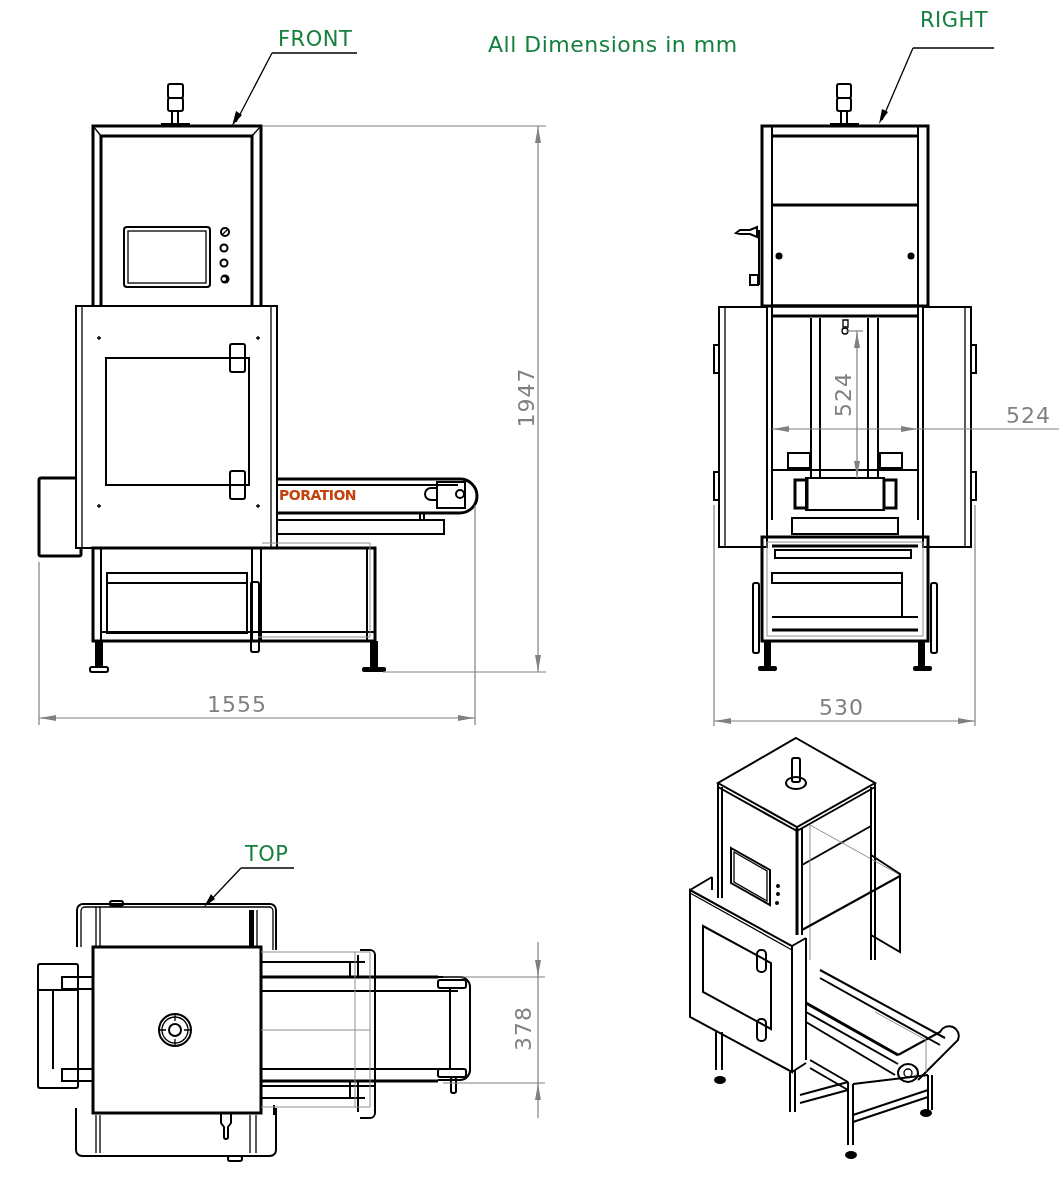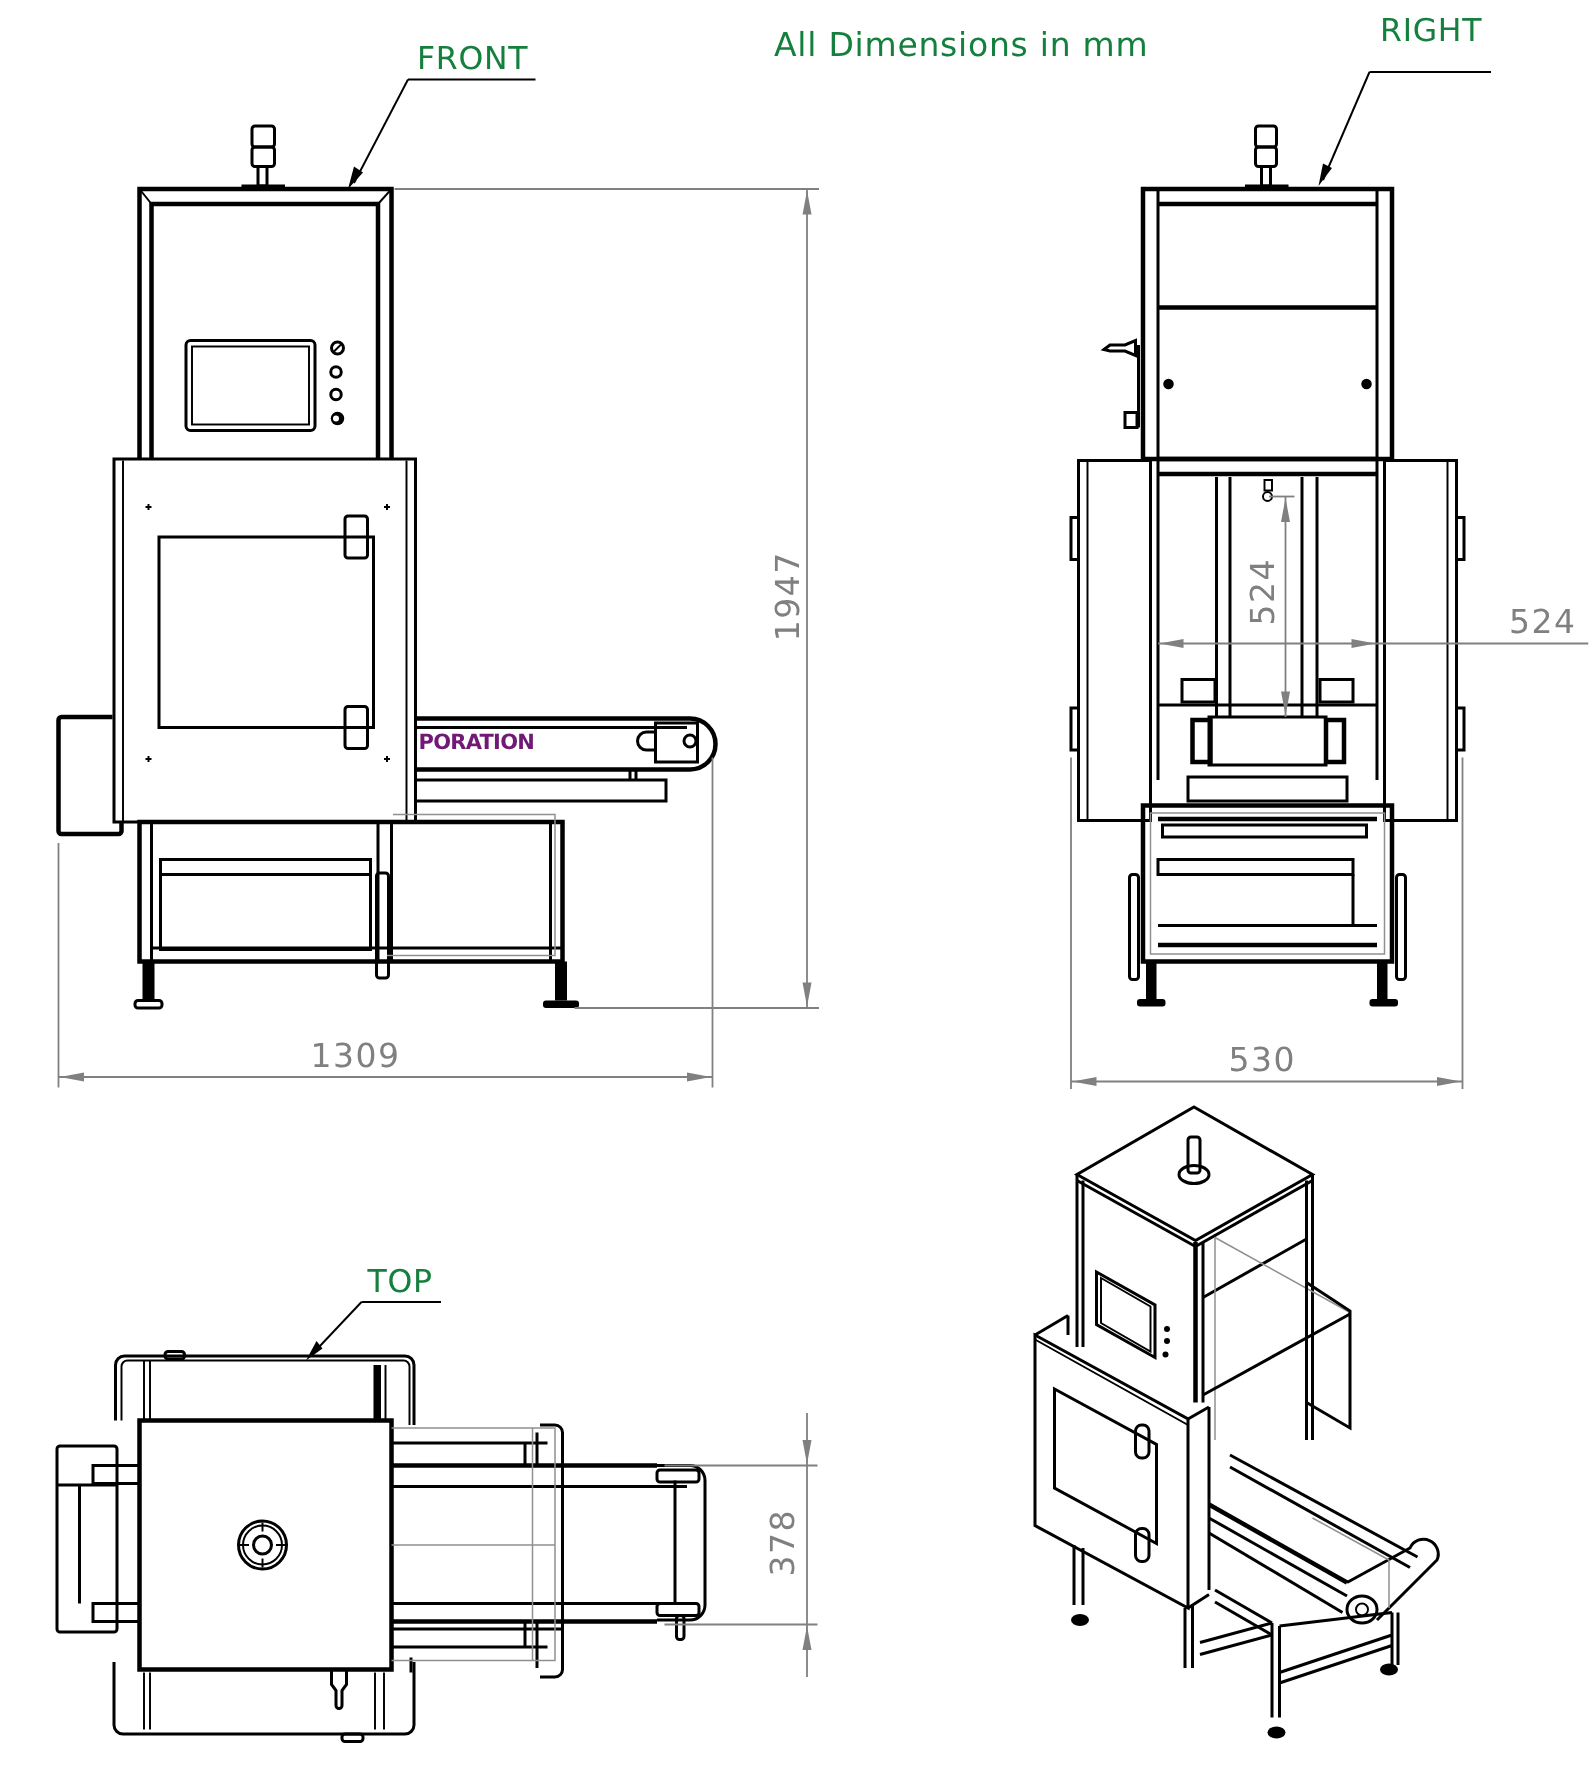--- a/index.html
+++ b/index.html
@@ -9,21 +9,21 @@
   .k2 { stroke: #000; fill: none; stroke-width: 2; }
   .k1 { stroke: #000; fill: none; stroke-width: 1.3; }
   .kf { fill: #000; stroke: none; }
   .w { fill: #fff; }
   .dim { stroke: #808080; fill: none; stroke-width: 1.2; }
   .dimf { fill: #808080; stroke: none; }
   .thin { stroke: #909090; fill: none; stroke-width: 1; }
   .lbl { position: absolute; font-family: "DejaVu Sans", sans-serif; color: #15803d; font-size: 21px; letter-spacing: 0.5px; white-space: nowrap; }
   .dimtxt { position: absolute; font-family: "DejaVu Sans", sans-serif; color: #808080; font-size: 22px; white-space: nowrap; letter-spacing: 1px; }
   .rot { transform-origin: center center; transform: rotate(-90deg); }
-  .brand { position: absolute; font-family: "DejaVu Sans", sans-serif; font-weight: bold; font-size: 14px; color: #701a75; letter-spacing: -0.5px; }
+  .brand { position: absolute; font-family: "DejaVu Sans", sans-serif; font-weight: bold; font-size: 14px; color: #c2410c; letter-spacing: -0.5px; }
 </style>
 </head>
 <body>
 
 <svg width="1059" height="1190" viewBox="0 0 1059 1190">
 
   <g>
 
     <g>
       <rect class="k2" x="168" y="84" width="15" height="14" rx="2"></rect>
@@ -342,25 +342,25 @@
     <polygon class="kf" points="232,126 236,111 242,115"></polygon>
     <line class="k1" x1="913" y1="48" x2="994" y2="48"></line>
     <line class="k1" x1="913" y1="48" x2="882" y2="120"></line>
     <polygon class="kf" points="879,124 882,109 888,112"></polygon>
     <line class="k1" x1="241" y1="868" x2="294" y2="868"></line>
     <line class="k1" x1="241" y1="868" x2="207" y2="904"></line>
     <polygon class="kf" points="204,907 211,894 215,899"></polygon>
   </g>
 </svg>
 
-<div class="lbl" style="left:488px; top:18px; font-size:22px;margin-left:28px;">All Dimensions in mm</div>
+<div class="lbl" style="left:488px; top:32px; font-size:22px;">All Dimensions in mm</div>
 <div class="lbl" style="left:278px; top:27px;">FRONT</div>
 <div class="lbl" style="left:920px; top:8px;">RIGHT</div>
 <div class="lbl" style="left:245px; top:842px;">TOP</div>
 
 <div class="brand" style="left:279px; top:487px;">PORATION</div>
 
 <div class="dimtxt rot" style="left:498px; top:387px; width:56px; text-align:center;">1947</div>
-<div class="dimtxt" style="left:207px; top:692px;">1309</div>
+<div class="dimtxt" style="left:207px; top:692px;">1555</div>
 <div class="dimtxt" style="left:819px; top:695px;">530</div>
 <div class="dimtxt rot" style="left:820px; top:382px; width:46px; text-align:center;">524</div>
 <div class="dimtxt" style="left:1006px; top:403px;">524</div>
 <div class="dimtxt rot" style="left:500px; top:1016px; width:46px; text-align:center;">378</div>
 
 </body></html>

